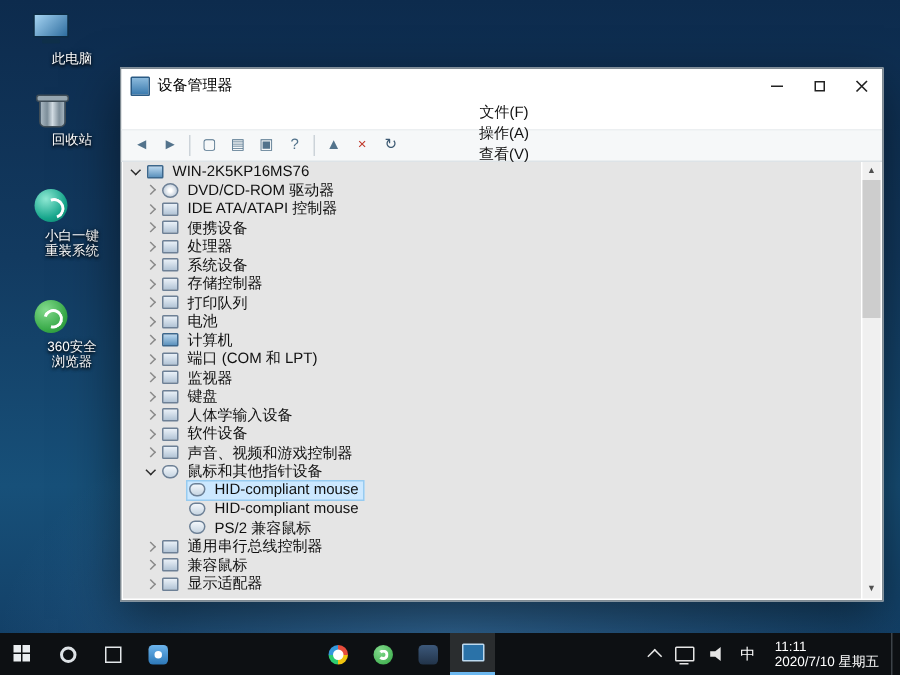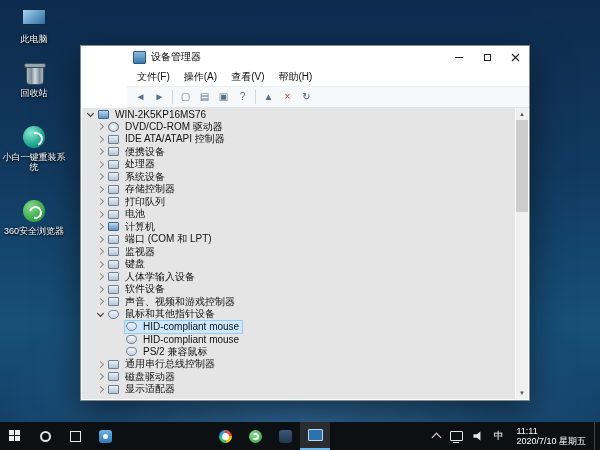--- a/index.html
+++ b/index.html
@@ -29,35 +29,35 @@
      background:#97a7b1;border:1px solid #3f4d57;border-radius:2px;}
   .art-xiaobai::before{content:"";position:absolute;left:4px;top:2px;width:22px;height:22px;border-radius:50%;
      background:radial-gradient(circle at 35% 30%,#8fe9d4,#17a68c 62%,#0c7a66);}
   .art-xiaobai::after{content:"";position:absolute;left:10px;top:8px;width:10px;height:10px;border-radius:50%;
      border:2px solid transparent;border-top-color:#fff;border-right-color:#fff;transform:rotate(25deg);}
   .art-browser-360::before{content:"";position:absolute;left:4px;top:2px;width:22px;height:22px;border-radius:50%;
      background:radial-gradient(circle at 35% 30%,#84db8e,#37a947 65%,#258736);}
   .art-browser-360::after{content:"";position:absolute;left:10px;top:8px;width:9px;height:9px;border-radius:50%;
      border:2px solid #fff;border-left-color:transparent;transform:rotate(-30deg);}
   .dicon-label{font-size:9px;line-height:10px;color:#fff;
-     text-shadow:0 1px 2px rgba(0,0,0,.95),0 0 3px rgba(0,0,0,.6);}
+     text-shadow:0 1px 2px rgba(0,0,0,.95),0 0 3px rgba(0,0,0,.6);margin-left:28px;}
 
   
-  .window{position:absolute;left:80px;top:45px;width:450px;height:356px;background:#fff;
-     border:1px solid #7f8a92;box-sizing:border-box;box-shadow:0 12px 34px rgba(0,0,0,.5);padding-left:46px;}
+  .window{position:absolute;left:80px;top:45px;width:509px;height:356px;background:#fff;
+     border:1px solid #7f8a92;box-sizing:border-box;box-shadow:0 12px 34px rgba(0,0,0,.5);}
   .titlebar{height:22px;display:flex;align-items:center;padding-left:6px;position:relative;background:#fff;}
   .win-ico{width:11px;height:11px;background:linear-gradient(#8cbadc,#3a7aae);border:1px solid #2a5a84;
      border-radius:1px;margin-right:5px;flex:0 0 11px;}
   .title-text{font-size:10px;color:#000;}
   .controls{position:absolute;right:0;top:0;height:22px;display:flex;}
   .ctrl{width:28px;height:22px;display:flex;align-items:center;justify-content:center;}
   .glyph-min{display:block;width:8px;height:1px;background:#222;}
   .glyph-max{display:block;width:7px;height:7px;border:1px solid #222;box-sizing:border-box;}
 
-  .menubar{height:18px;display:flex;align-items:center;padding-left:3px;background:#fff;}
+  .menubar{height:18px;display:flex;align-items:center;padding-left:3px;background:#fff;flex-direction:column;}
   .menu-item{padding:0 7px;font-size:10px;color:#111;}
 
   .toolbar{height:22px;background:#f6f8f9;border-top:1px solid #eceff1;border-bottom:1px solid #dde3e7;
      display:flex;align-items:center;padding-left:4px;box-sizing:border-box;}
   .tb-btn{width:19px;height:18px;display:flex;align-items:center;justify-content:center;}
   .tb-glyph{font-size:10px;color:#53738c;line-height:1;}
   .tb-sep{width:1px;height:14px;background:#ccd3d9;margin:0 3px;}
 
   .tree{position:absolute;left:1px;right:14px;top:62px;bottom:1px;overflow:hidden;background:#e5e5e5;}
   .tree-row{height:12.5px;display:flex;align-items:center;white-space:nowrap;}
@@ -337,21 +337,21 @@
           <span class="chev chev-r"></span>
           <span class="row-inner">
             <span class="ti "></span>
             <span class="tree-label">通用串行总线控制器</span>
           </span>
         </div>
         <div class="tree-row lvl1">
           <span class="chev chev-r"></span>
           <span class="row-inner">
             <span class="ti "></span>
-            <span class="tree-label">磁盘驱动器</span>
+            <span class="tree-label">兼容鼠标</span>
           </span>
         </div>
         <div class="tree-row lvl1">
           <span class="chev chev-r"></span>
           <span class="row-inner">
             <span class="ti "></span>
             <span class="tree-label">显示适配器</span>
           </span>
         </div>
       </div>

